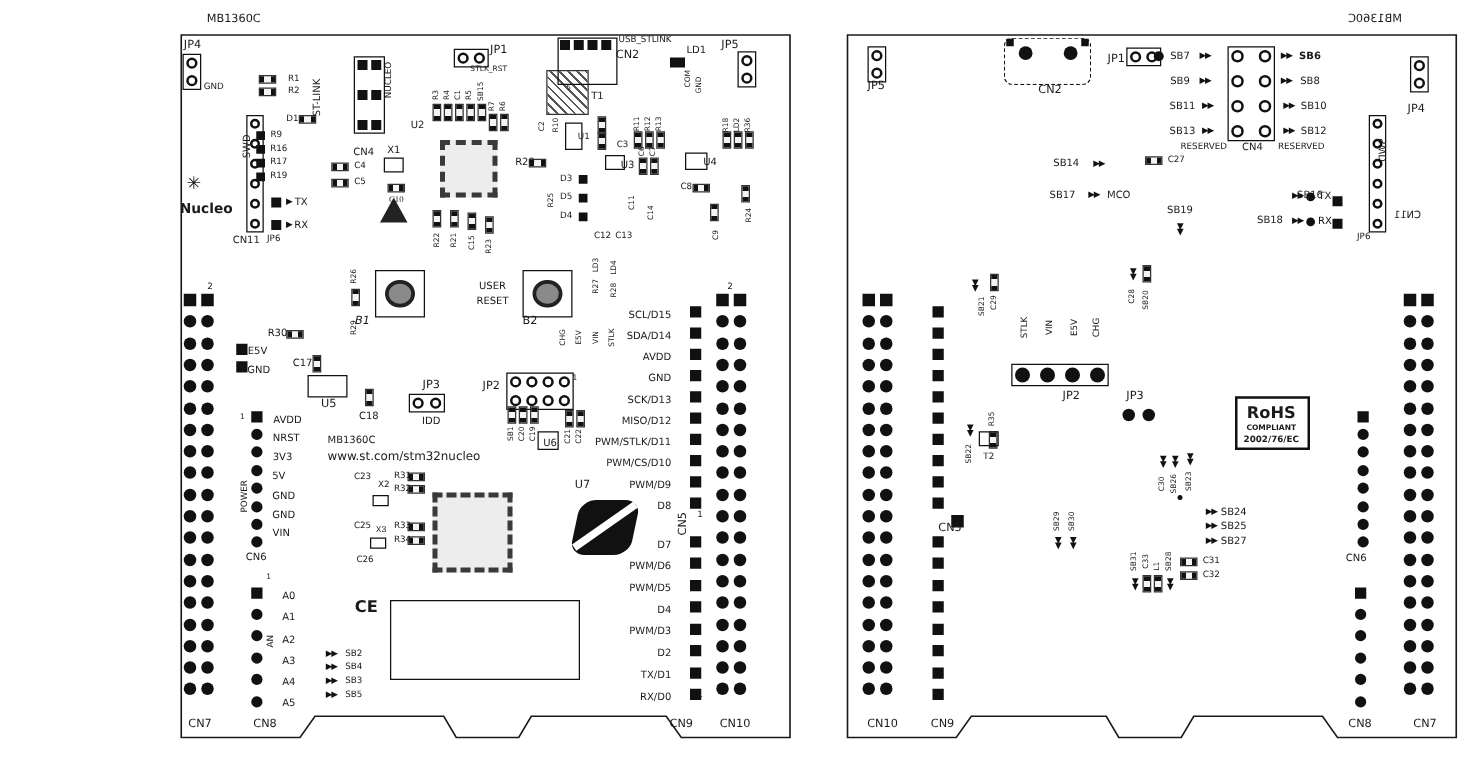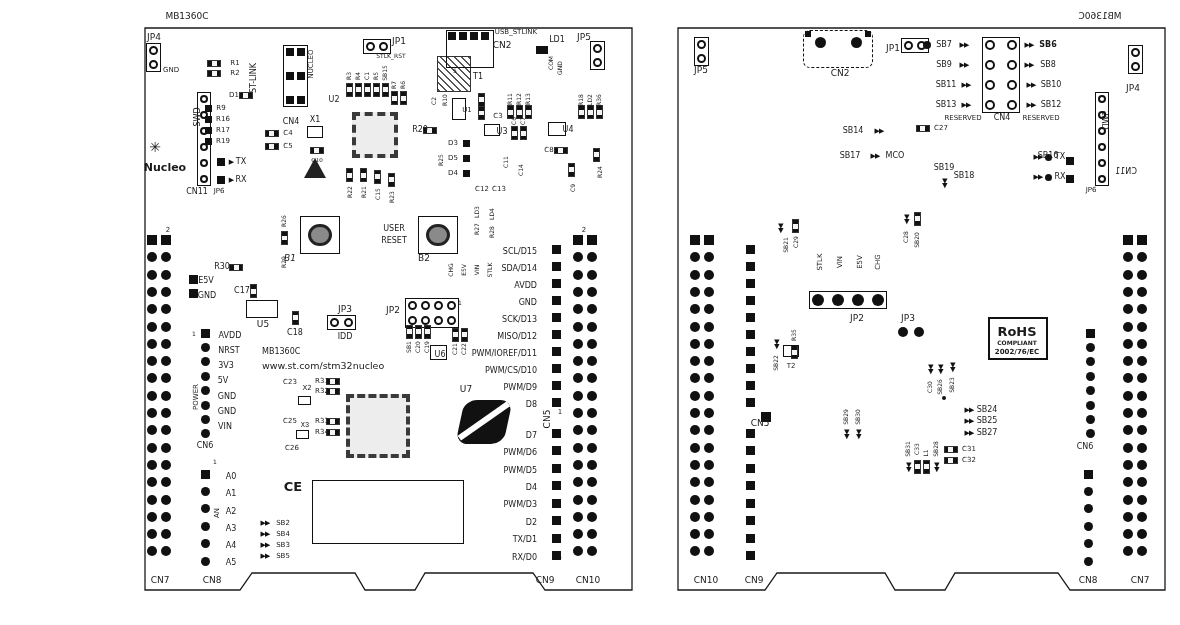--- a/index.html
+++ b/index.html
@@ -407,21 +407,21 @@
     <div class="lbl" style="font-size: 7px; left: 168px; top: 230px; transform: translate(-50%, -50%);">2</div>
     <div class="lbl" style="font-size: 7px; left: 584px; top: 230px; transform: translate(-50%, -50%);">2</div>
     <div class="lbl" style="font-size: 7px; left: 560px; top: 412px; transform: translate(-50%, -50%);">1</div>
     <div class="lbl" style="font-size: 7px; left: 560px; top: 556px; transform: translate(-50%, -50%);">1</div>
     <div class="lbl" style="font-size: 8px; left: 537px; top: 252px; transform: translate(-100%, -50%);">SCL/D15</div>
     <div class="lbl" style="font-size: 8px; left: 537px; top: 269px; transform: translate(-100%, -50%);">SDA/D14</div>
     <div class="lbl" style="font-size: 8px; left: 537px; top: 286px; transform: translate(-100%, -50%);">AVDD</div>
     <div class="lbl" style="font-size: 8px; left: 537px; top: 303px; transform: translate(-100%, -50%);">GND</div>
     <div class="lbl" style="font-size: 8px; left: 537px; top: 320px; transform: translate(-100%, -50%);">SCK/D13</div>
     <div class="lbl" style="font-size: 8px; left: 537px; top: 337px; transform: translate(-100%, -50%);">MISO/D12</div>
-    <div class="lbl" style="font-size: 8px; left: 537px; top: 354px; transform: translate(-100%, -50%);">PWM/IOREF/D11</div>
+    <div class="lbl" style="font-size: 8px; left: 537px; top: 354px; transform: translate(-100%, -50%);">PWM/STLK/D11</div>
     <div class="lbl" style="font-size: 8px; left: 537px; top: 371px; transform: translate(-100%, -50%);">PWM/CS/D10</div>
     <div class="lbl" style="font-size: 8px; left: 537px; top: 388px; transform: translate(-100%, -50%);">PWM/D9</div>
     <div class="lbl" style="font-size: 8px; left: 537px; top: 405px; transform: translate(-100%, -50%);">D8</div>
     <div class="lbl" style="font-size: 8px; left: 537px; top: 436px; transform: translate(-100%, -50%);">D7</div>
     <div class="lbl" style="font-size: 8px; left: 537px; top: 453px; transform: translate(-100%, -50%);">PWM/D6</div>
     <div class="lbl" style="font-size: 8px; left: 537px; top: 471px; transform: translate(-100%, -50%);">PWM/D5</div>
     <div class="lbl" style="font-size: 8px; left: 537px; top: 488px; transform: translate(-100%, -50%);">D4</div>
     <div class="lbl" style="font-size: 8px; left: 537px; top: 505px; transform: translate(-100%, -50%);">PWM/D3</div>
     <div class="lbl" style="font-size: 8px; left: 537px; top: 523px; transform: translate(-100%, -50%);">D2</div>
     <div class="lbl" style="font-size: 8px; left: 537px; top: 540px; transform: translate(-100%, -50%);">TX/D1</div>
@@ -632,21 +632,21 @@
     <div class="lbl" style="font-size: 7px; left: 963px; top: 118px; transform: translate(-50%, -50%);">RESERVED</div>
     <div class="lbl" style="font-size: 8px; left: 1002px; top: 118px; transform: translate(-50%, -50%);">CN4</div>
     <div class="lbl" style="font-size: 7px; left: 1041px; top: 118px; transform: translate(-50%, -50%);">RESERVED</div>
     <div class="lbl" style="font-size: 7px; left: 941px; top: 128px; transform: translate(-50%, -50%);">C27</div>
     <div class="lbl" style="font-size: 8px; left: 853px; top: 131px; transform: translate(-50%, -50%);">SB14</div>
     <div class="lbl" style="font-size: 8px; left: 850px; top: 156px; transform: translate(-50%, -50%);">SB17</div>
     <div class="lbl" style="font-size: 8px; left: 895px; top: 156px; transform: translate(-50%, -50%);">MCO</div>
     <div class="lbl" style="font-size: 8px; left: 944px; top: 168px; transform: translate(-50%, -50%);">SB19</div>
     <div class="lbl" style="font-size: 8px; left: 1016px; top: 156px; transform: translate(-50%, -50%); margin-left: 32px;">SB16</div>
     <div class="lbl" style="font-size: 8px; left: 1060px; top: 157px; transform: translate(-50%, -50%);">TX</div>
-    <div class="lbl" style="font-size: 8px; left: 964px; top: 176px; transform: translate(-50%, -50%);">SB18</div>
+    <div class="lbl" style="font-size: 8px; left: 1016px; top: 176px; transform: translate(-50%, -50%);">SB18</div>
     <div class="lbl" style="font-size: 8px; left: 1060px; top: 177px; transform: translate(-50%, -50%);">RX</div>
     <div class="lbl" style="font-size: 9px; left: 1133px; top: 88px; transform: translate(-50%, -50%);">JP4</div>
     <div class="lbl" style="font-size: 8px; left: 1107px; top: 120px; transform: translate(-50%, -50%) rotate(-90deg) scaleX(-1);">SWD</div>
     <div class="lbl" style="font-size: 8px; left: 1126px; top: 172px; transform: translate(-50%, -50%) scaleX(-1);">CN11</div>
     <div class="lbl" style="font-size: 7px; left: 1091px; top: 190px; transform: translate(-50%, -50%);">JP6</div>
     <div class="lbl" style="font-size: 6px; left: 906px; top: 237px; transform: translate(-50%, -50%) rotate(-90deg);">C28</div>
     <div class="lbl" style="font-size: 6px; left: 917px; top: 240px; transform: translate(-50%, -50%) rotate(-90deg);">SB20</div>
     <div class="lbl" style="font-size: 6px; left: 786px; top: 245px; transform: translate(-50%, -50%) rotate(-90deg);">SB21</div>
     <div class="lbl" style="font-size: 6px; left: 796px; top: 242px; transform: translate(-50%, -50%) rotate(-90deg);">C29</div>
     <div class="lbl" style="font-size: 7px; left: 820px; top: 262px; transform: translate(-50%, -50%) rotate(-90deg);">STLK</div>

